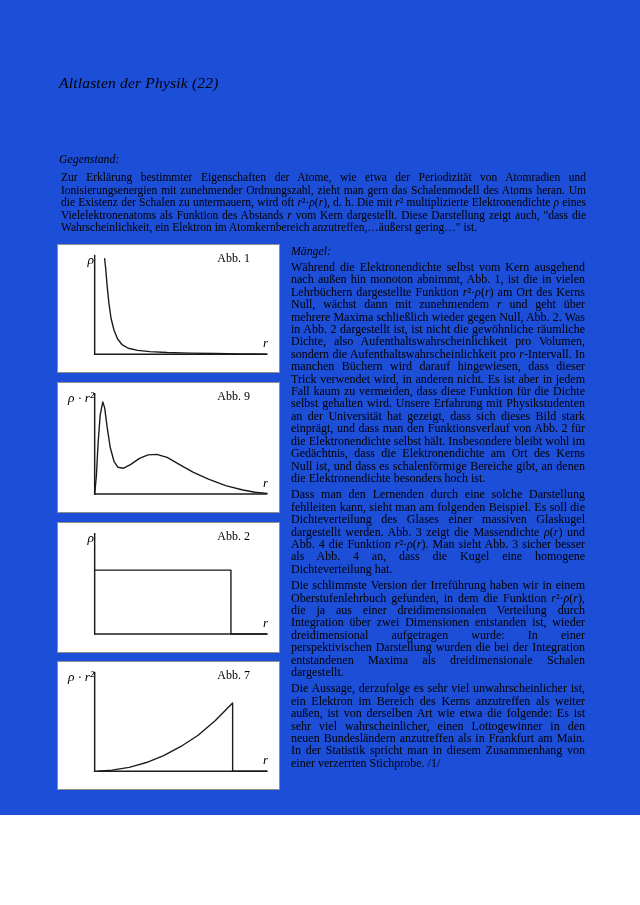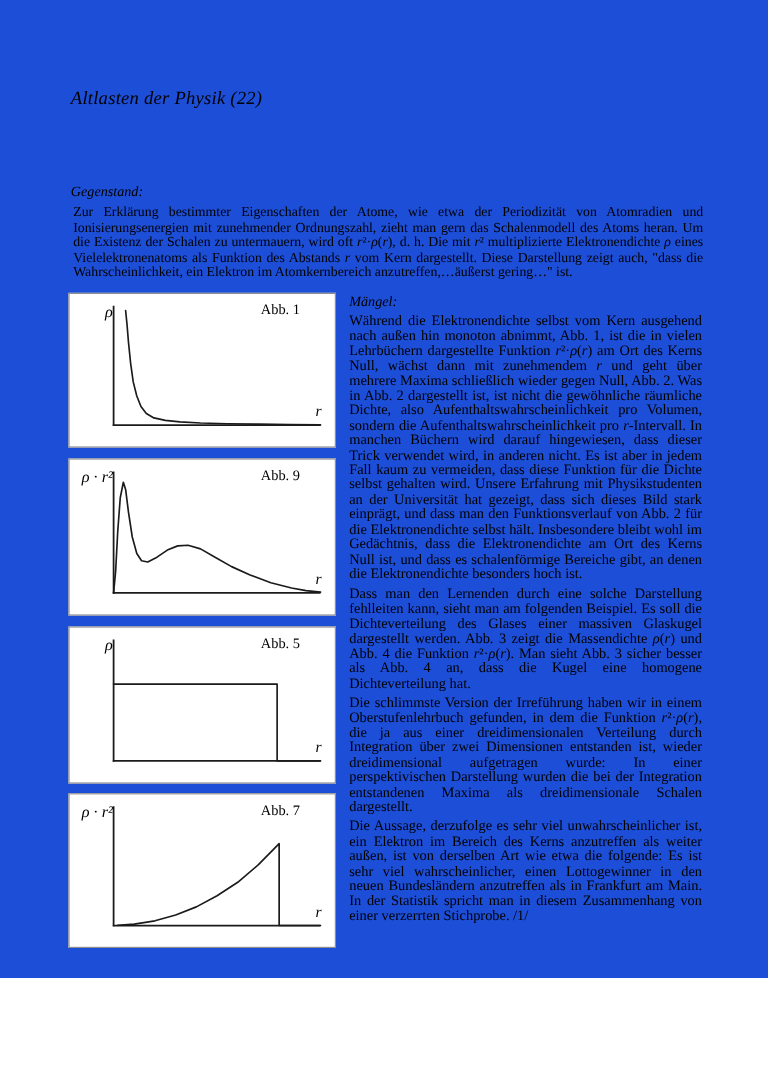--- a/index.html
+++ b/index.html
@@ -63,21 +63,21 @@
       <span class="ylab">ρ · r²</span>
       <span class="xlab">r</span>
     </figure>
 
     <figure class="figbox tall" style="margin:0 0 8px 0;">
       <svg class="plot" viewBox="0 0 223 129" preserveAspectRatio="none">
         <line class="ax" x1="37" y1="10" x2="37" y2="111.7"></line>
         <line class="ax" x1="36.3" y1="111" x2="211" y2="111"></line>
         <polyline class="curve" points="37.0,47.1 174.5,47.1 174.5,111.0 211.0,111.0"></polyline>
       </svg>
-      <figcaption class="abblabel">Abb. 5</figcaption>
+      <figcaption class="abblabel">Abb. 2</figcaption>
       <span class="ylab">ρ</span>
       <span class="xlab">r</span>
     </figure>
 
     <figure class="figbox" style="margin:0;">
       <svg class="plot" viewBox="0 0 223 129" preserveAspectRatio="none">
         <line class="ax" x1="37" y1="10" x2="37" y2="111.7"></line>
         <line class="ax" x1="36.3" y1="111" x2="211" y2="111"></line>
         <polyline class="curve" points="40.5,110.8 54.4,109.8 71.8,107.0 89.2,102.1 106.6,95.2 124.0,85.8 141.4,74.4 158.8,59.5 176.2,41.7 176.2,111.0 211.0,111.0"></polyline>
       </svg>

